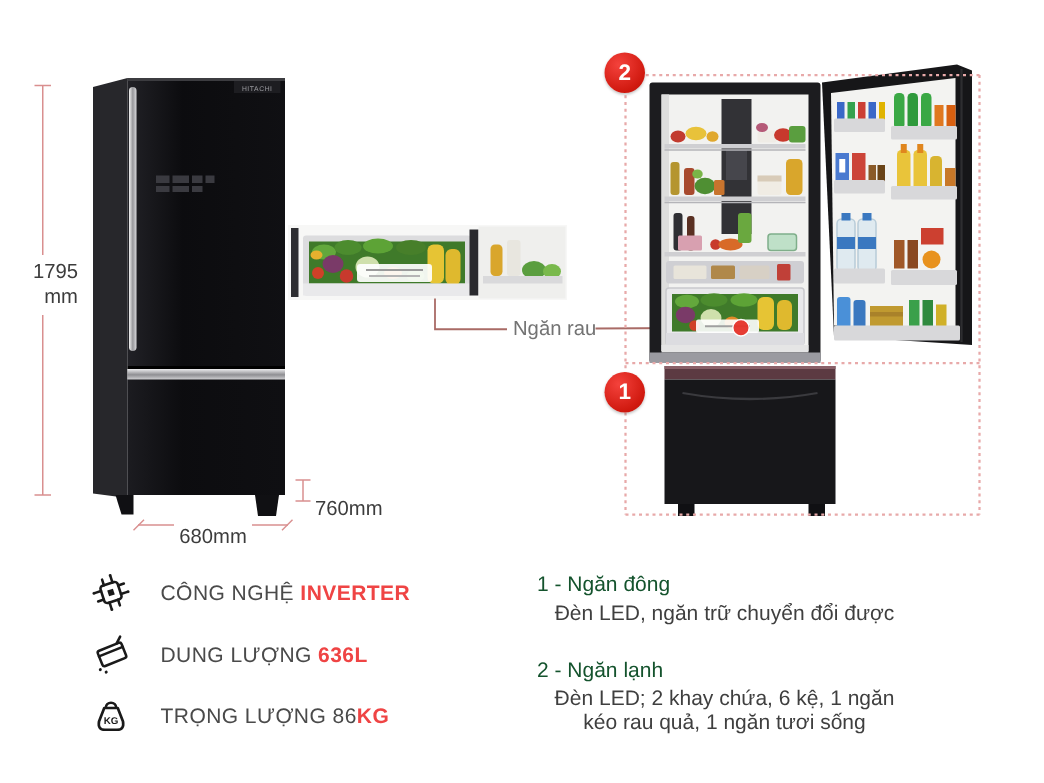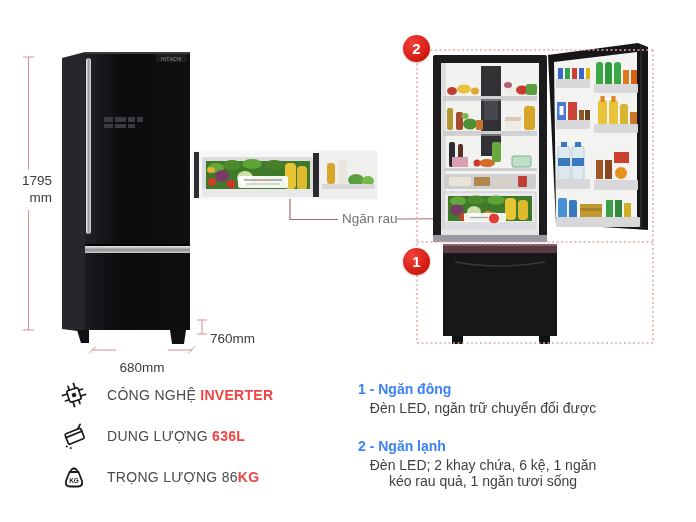--- a/index.html
+++ b/index.html
@@ -2,36 +2,36 @@
 <html><head>
 <meta charset="utf-8">
 <style>
   html,body{margin:0;padding:0;}
   body{font-family:"Liberation Sans","DejaVu Sans",sans-serif;background:#fff;}
   #stage{position:relative;width:696px;height:522px;background:#ffffff;overflow:hidden;}
   #scene{position:absolute;left:0;top:0;}
   .txt{position:absolute;color:#3a3a3a;}
   .dim{font-size:13.5px;line-height:17px;color:#3c3c3c;}
   #dim-height{left:4px;top:172px;width:48px;text-align:right;background:#fff;}
-  #dim-width{left:108px;top:359px;width:68px;text-align:center;}
+  #dim-width{left:108px;top:349px;width:68px;text-align:center;}
   #dim-depth{left:210px;top:318px;margin-top:12px;}
   #veg-callout-label{left:342px;top:211px;font-size:13.5px;color:#737373;}
   .badge{position:absolute;width:27px;height:27px;border-radius:50%;
     background:radial-gradient(circle at 35% 30%, #f4423c 0%, #d0190f 70%, #b5120a 100%);
     color:#fff;font-weight:bold;font-size:15px;display:flex;align-items:center;justify-content:center;
     box-shadow:0 1px 2px rgba(0,0,0,0.25);}
   #badge-2{left:403px;top:35px;}
   #badge-1{left:403px;top:248px;}
   #features{position:absolute;left:58px;top:379px;width:268px;}
   .feat-row{display:flex;align-items:center;gap:17px;height:32px;margin-bottom:9px;}
   .feat-icon{flex:none;width:32px;height:32px;display:flex;align-items:center;justify-content:center;}
   .feat-text{font-size:14px;color:#4a4a4a;letter-spacing:.3px;white-space:pre;}
   .feat-bold{font-weight:bold;color:#ef4444;white-space:pre;}
   #compartments{position:absolute;left:358px;top:381px;width:250px;}
-  .comp-title{font-size:14px;font-weight:bold;color:#3b82f6;}
+  .comp-title{font-size:14px;font-weight:normal;color:#14532d;}
   .comp-desc{font-size:14px;color:#3f3f3f;line-height:16.5px;margin-top:3px;text-align:center;}
   .comp-block + .comp-block{margin-top:21px;}
 </style>
 </head>
 <body>
 
 <div id="stage">
 
   <svg id="scene" width="696" height="522" viewBox="0 0 696 522">
     <defs>

